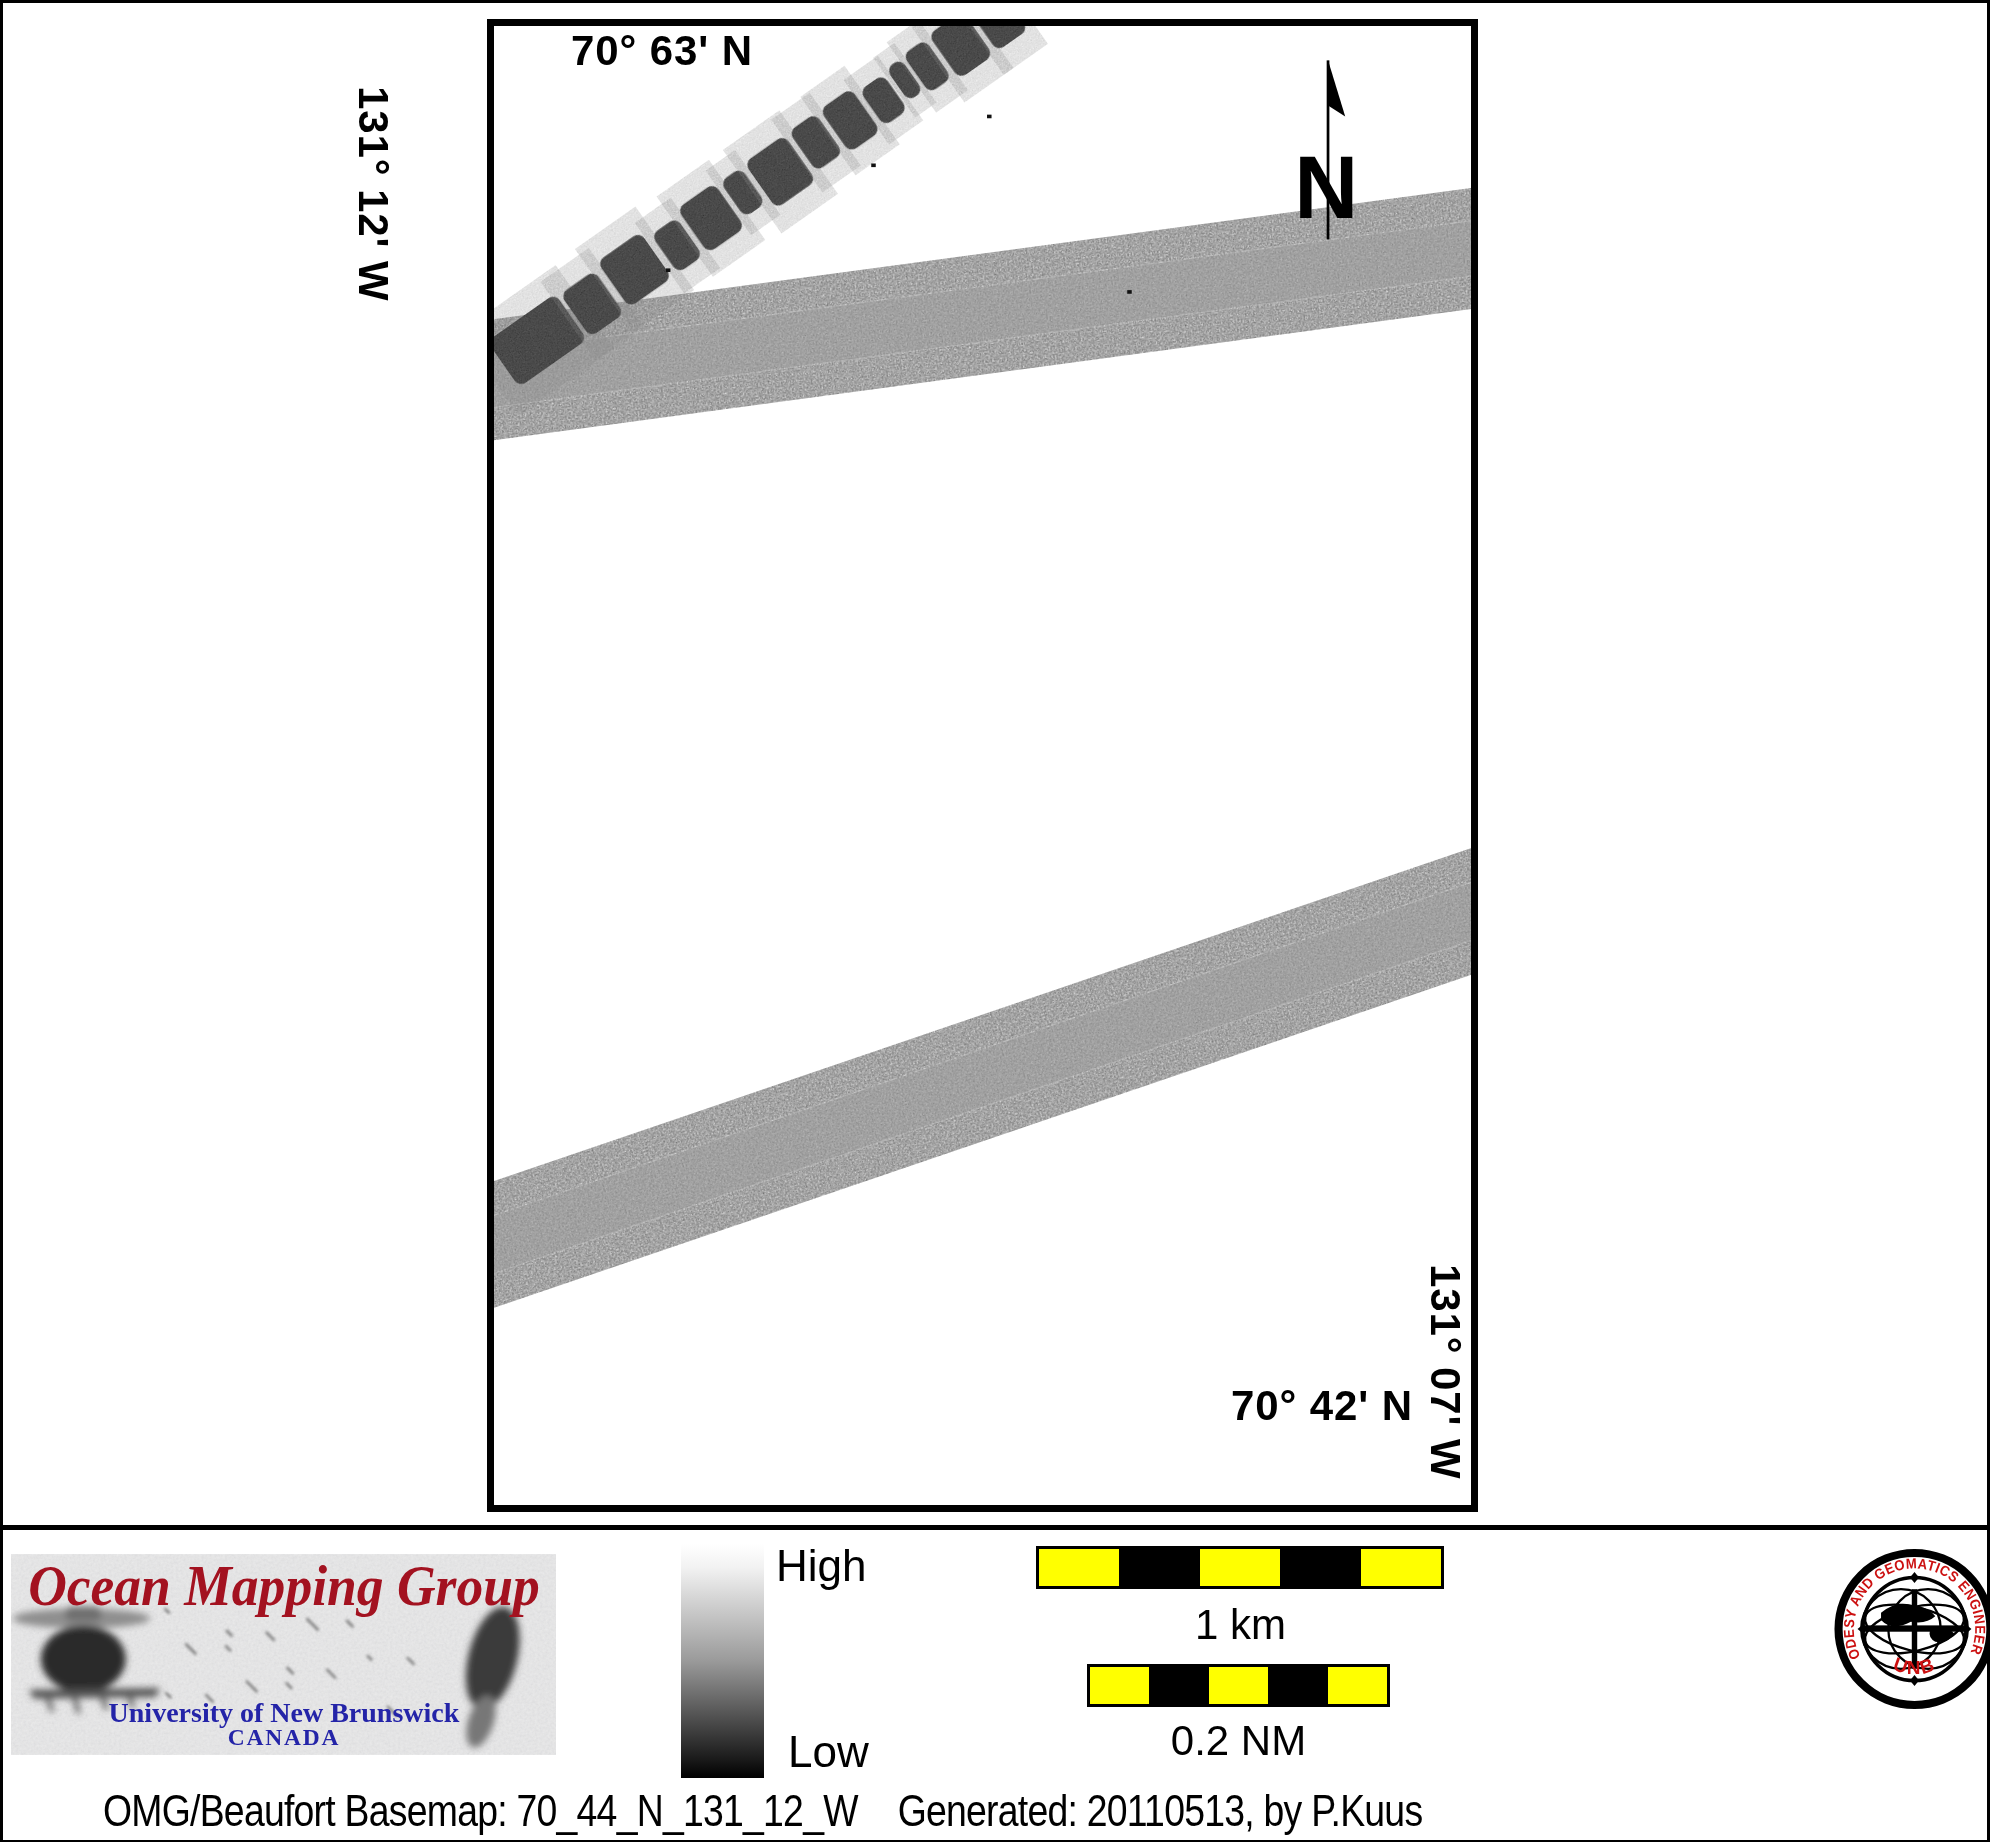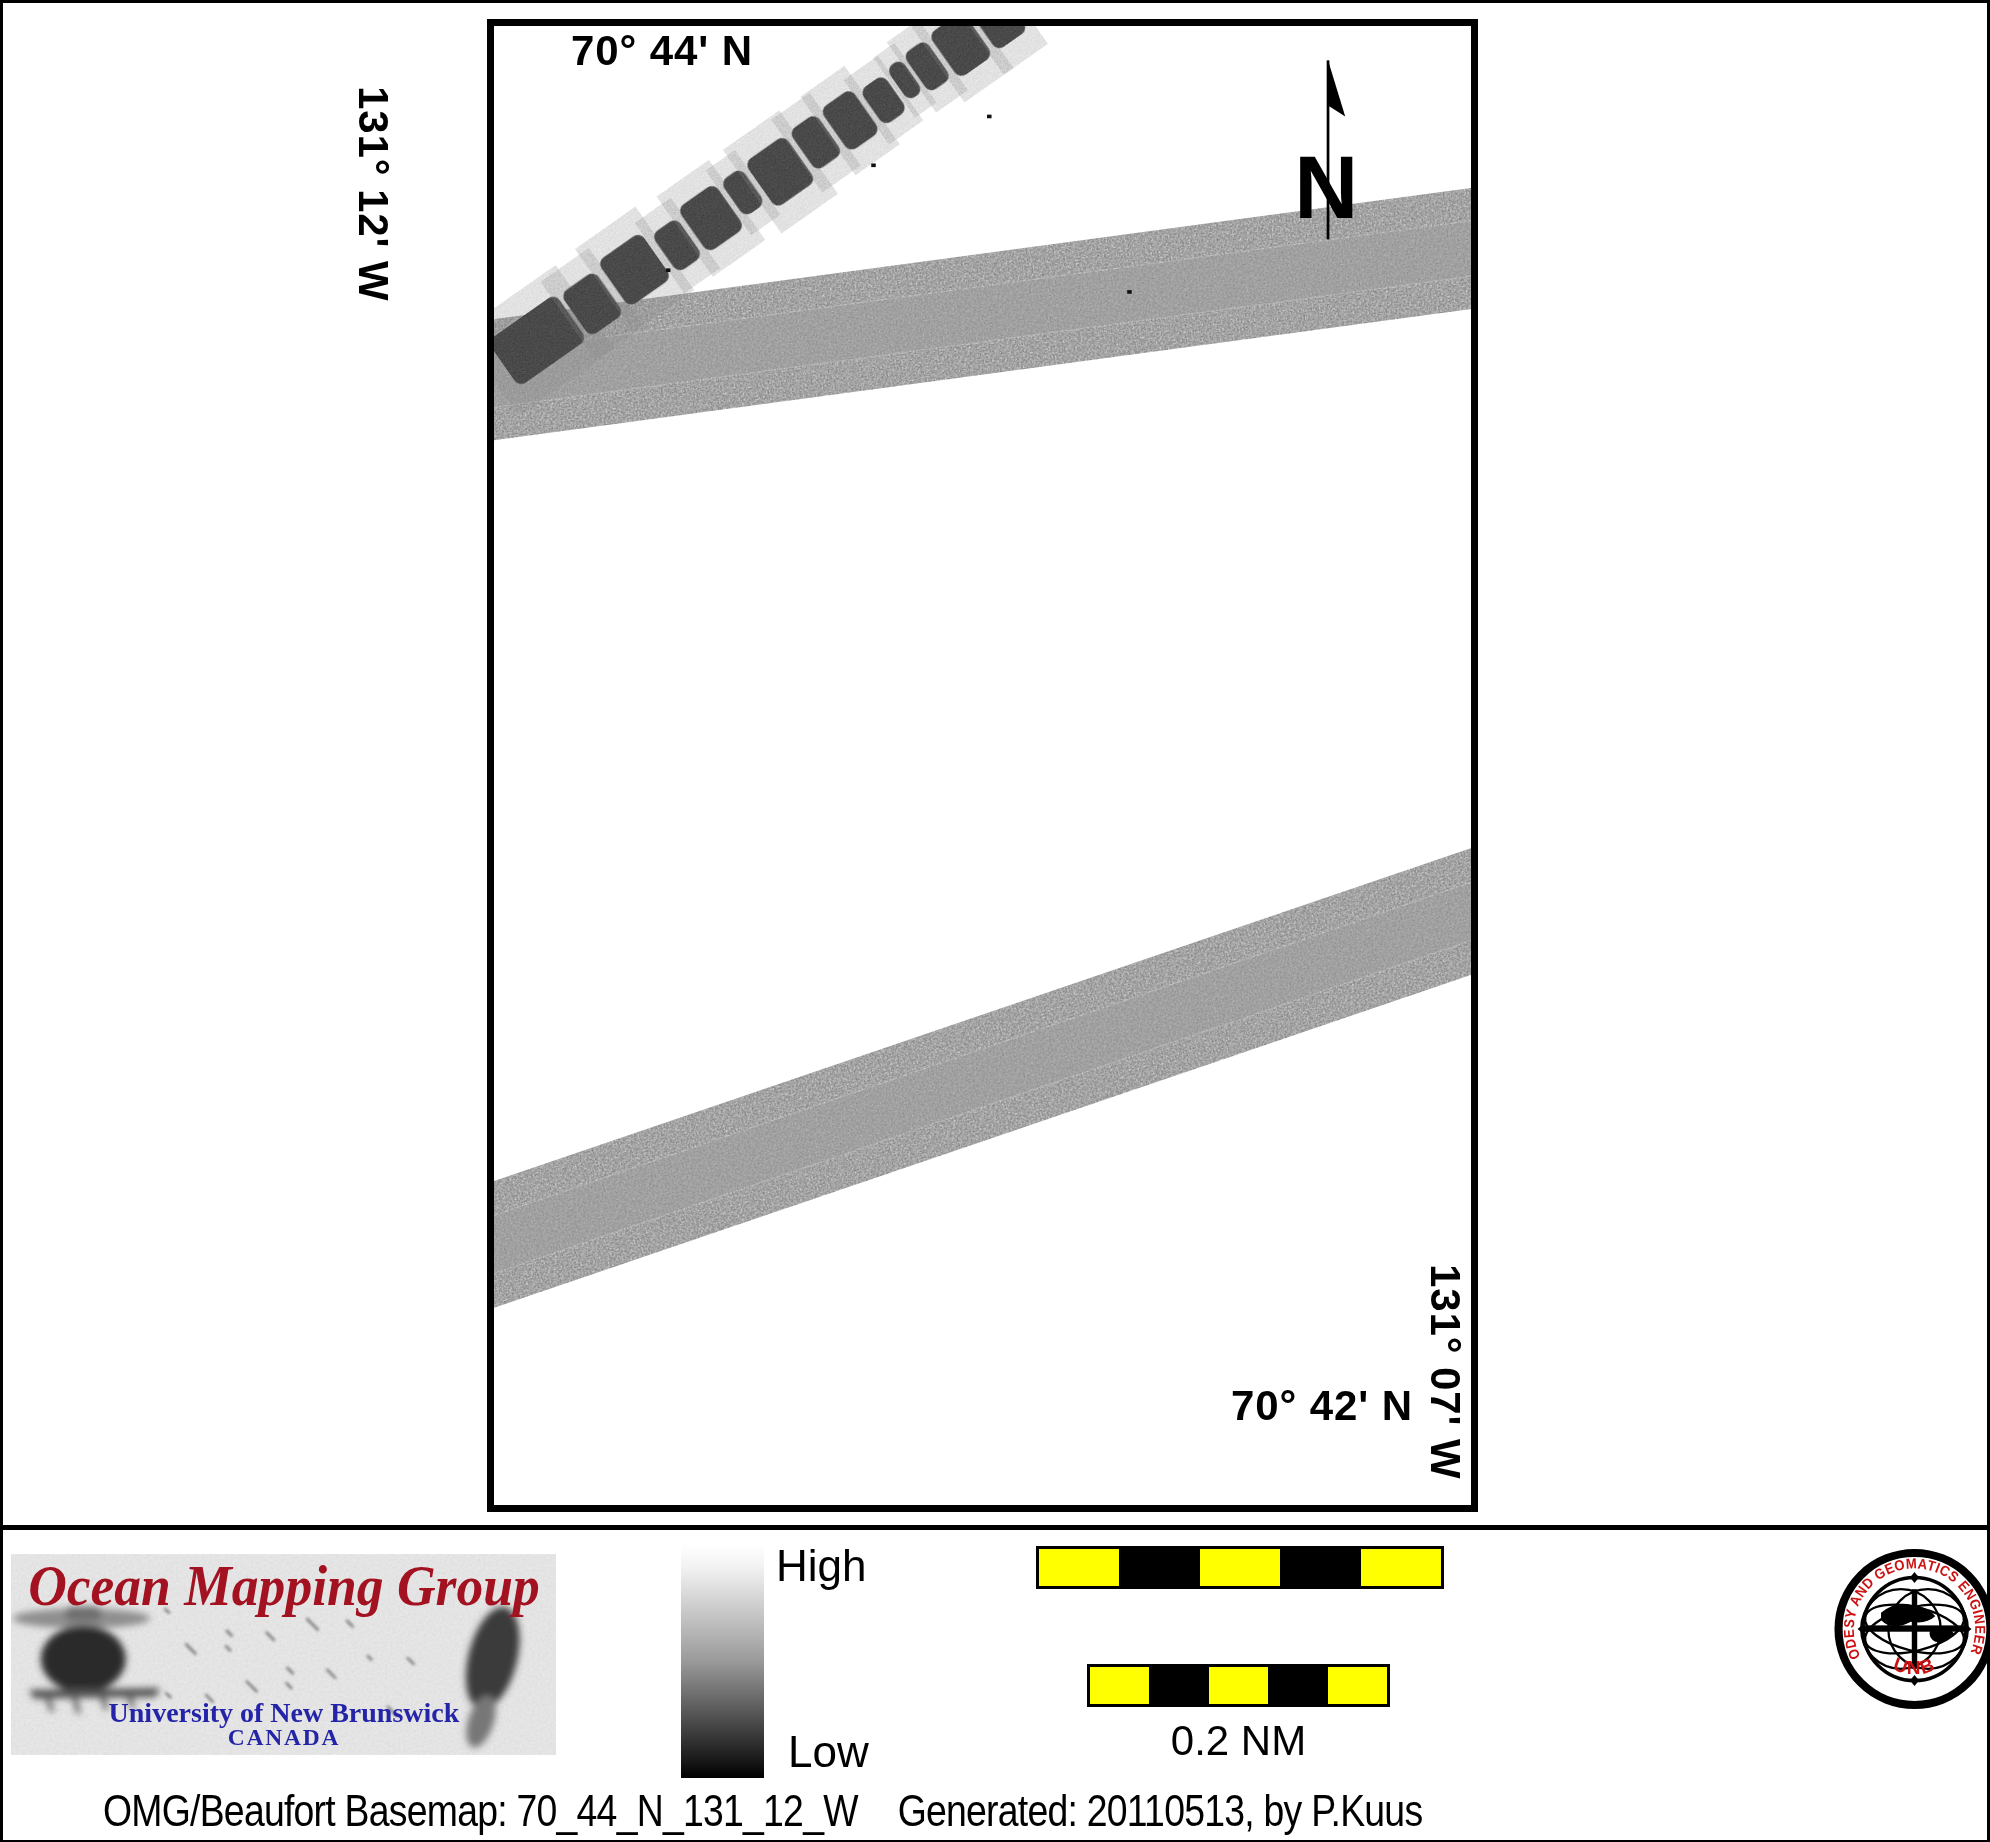--- a/index.html
+++ b/index.html
@@ -105,21 +105,21 @@
           <rect x="417" y="152" width="5" height="4" fill="#111"></rect>
         </g>
       <g>
         <line x1="922" y1="38" x2="922" y2="236" stroke="#000" stroke-width="3"></line>
         <polygon points="922,38 941,100 922,88" fill="#000"></polygon>
         <text class="north-n" x="920" y="212" text-anchor="middle" fill="#000">N</text>
       </g>
     </svg>
   </div>
 
-  <div class="coord lbl-top">70° 44' N</div>
+  <div class="coord lbl-top">70° 63' N</div>
   <div class="coord vert lbl-left">131° 12' W</div>
   <div class="coord vert lbl-right">131° 07' W</div>
   <div class="coord lbl-bottom">70° 42' N</div>
 
   <div class="divider"></div>
 
   <svg class="omg-logo" viewBox="0 0 603 222" xmlns="http://www.w3.org/2000/svg">
     <defs>
       <filter id="logoNoise" x="0" y="0" width="100%" height="100%">
         <feTurbulence type="fractalNoise" baseFrequency="0.35" numOctaves="3" seed="9" result="n"></feTurbulence>
@@ -177,20 +177,21 @@
   <div class="grad-label grad-high">High</div>
   <div class="grad-label grad-low">Low</div>
 
   <div class="scalebar bar-km" id="bar-0">
       <div class="seg" style="background: rgb(255, 255, 0);"></div>
       <div class="seg" style="background: rgb(0, 0, 0);"></div>
       <div class="seg" style="background: rgb(255, 255, 0);"></div>
       <div class="seg" style="background: rgb(0, 0, 0);"></div>
       <div class="seg" style="background: rgb(255, 255, 0);"></div>
     </div>
+  <div class="bar-label lbl-km">1 km</div>
   <div class="scalebar bar-nm" id="bar-1">
       <div class="seg" style="background: rgb(255, 255, 0);"></div>
       <div class="seg" style="background: rgb(0, 0, 0);"></div>
       <div class="seg" style="background: rgb(255, 255, 0);"></div>
       <div class="seg" style="background: rgb(0, 0, 0);"></div>
       <div class="seg" style="background: rgb(255, 255, 0);"></div>
     </div>
   <div class="bar-label lbl-nm">0.2 NM</div>
 
   <svg class="seal" viewBox="0 0 178 188" xmlns="http://www.w3.org/2000/svg">

